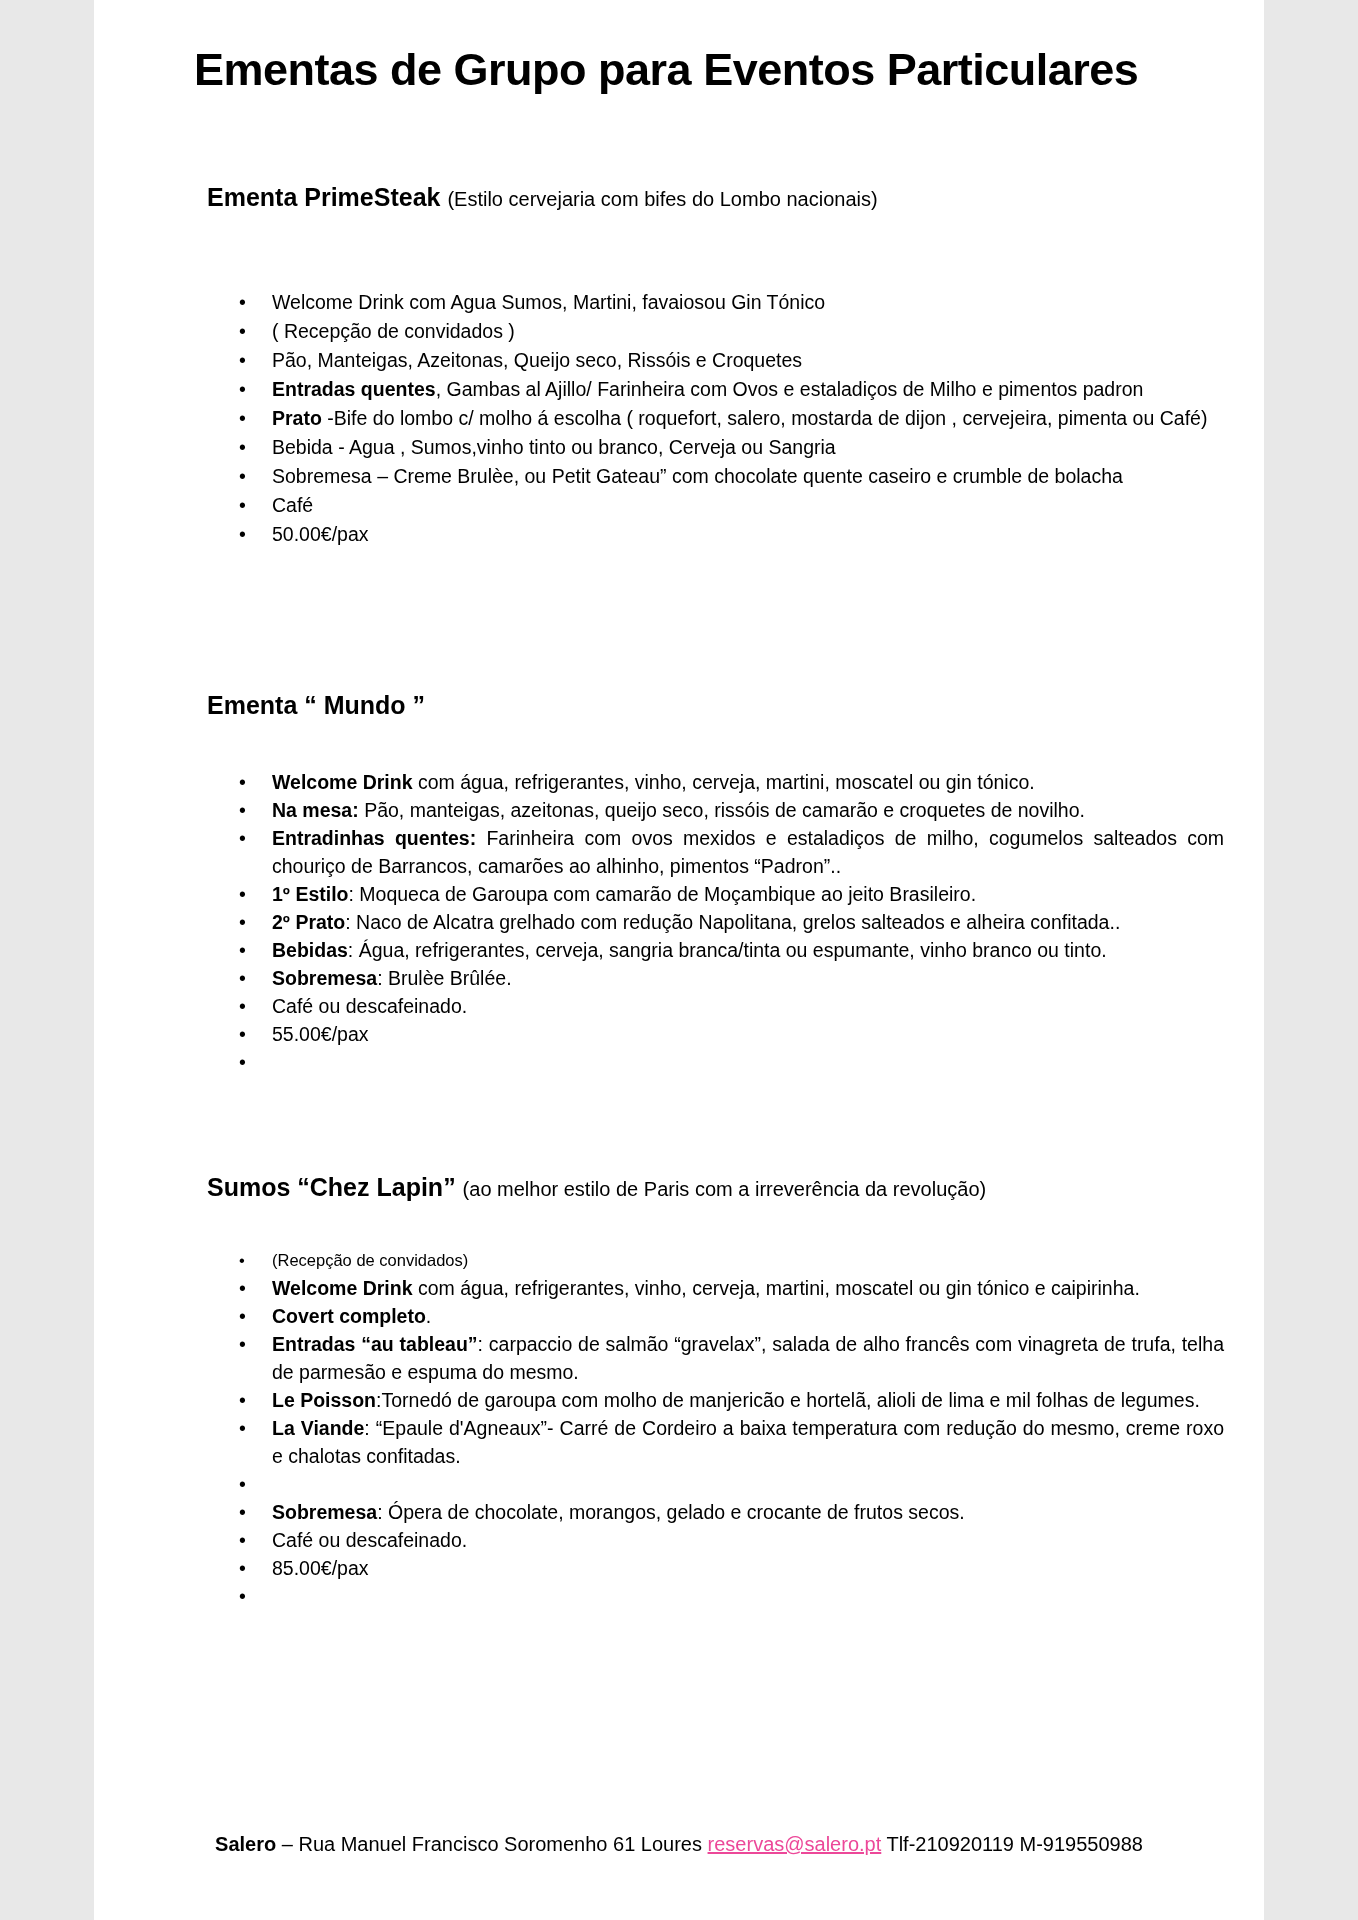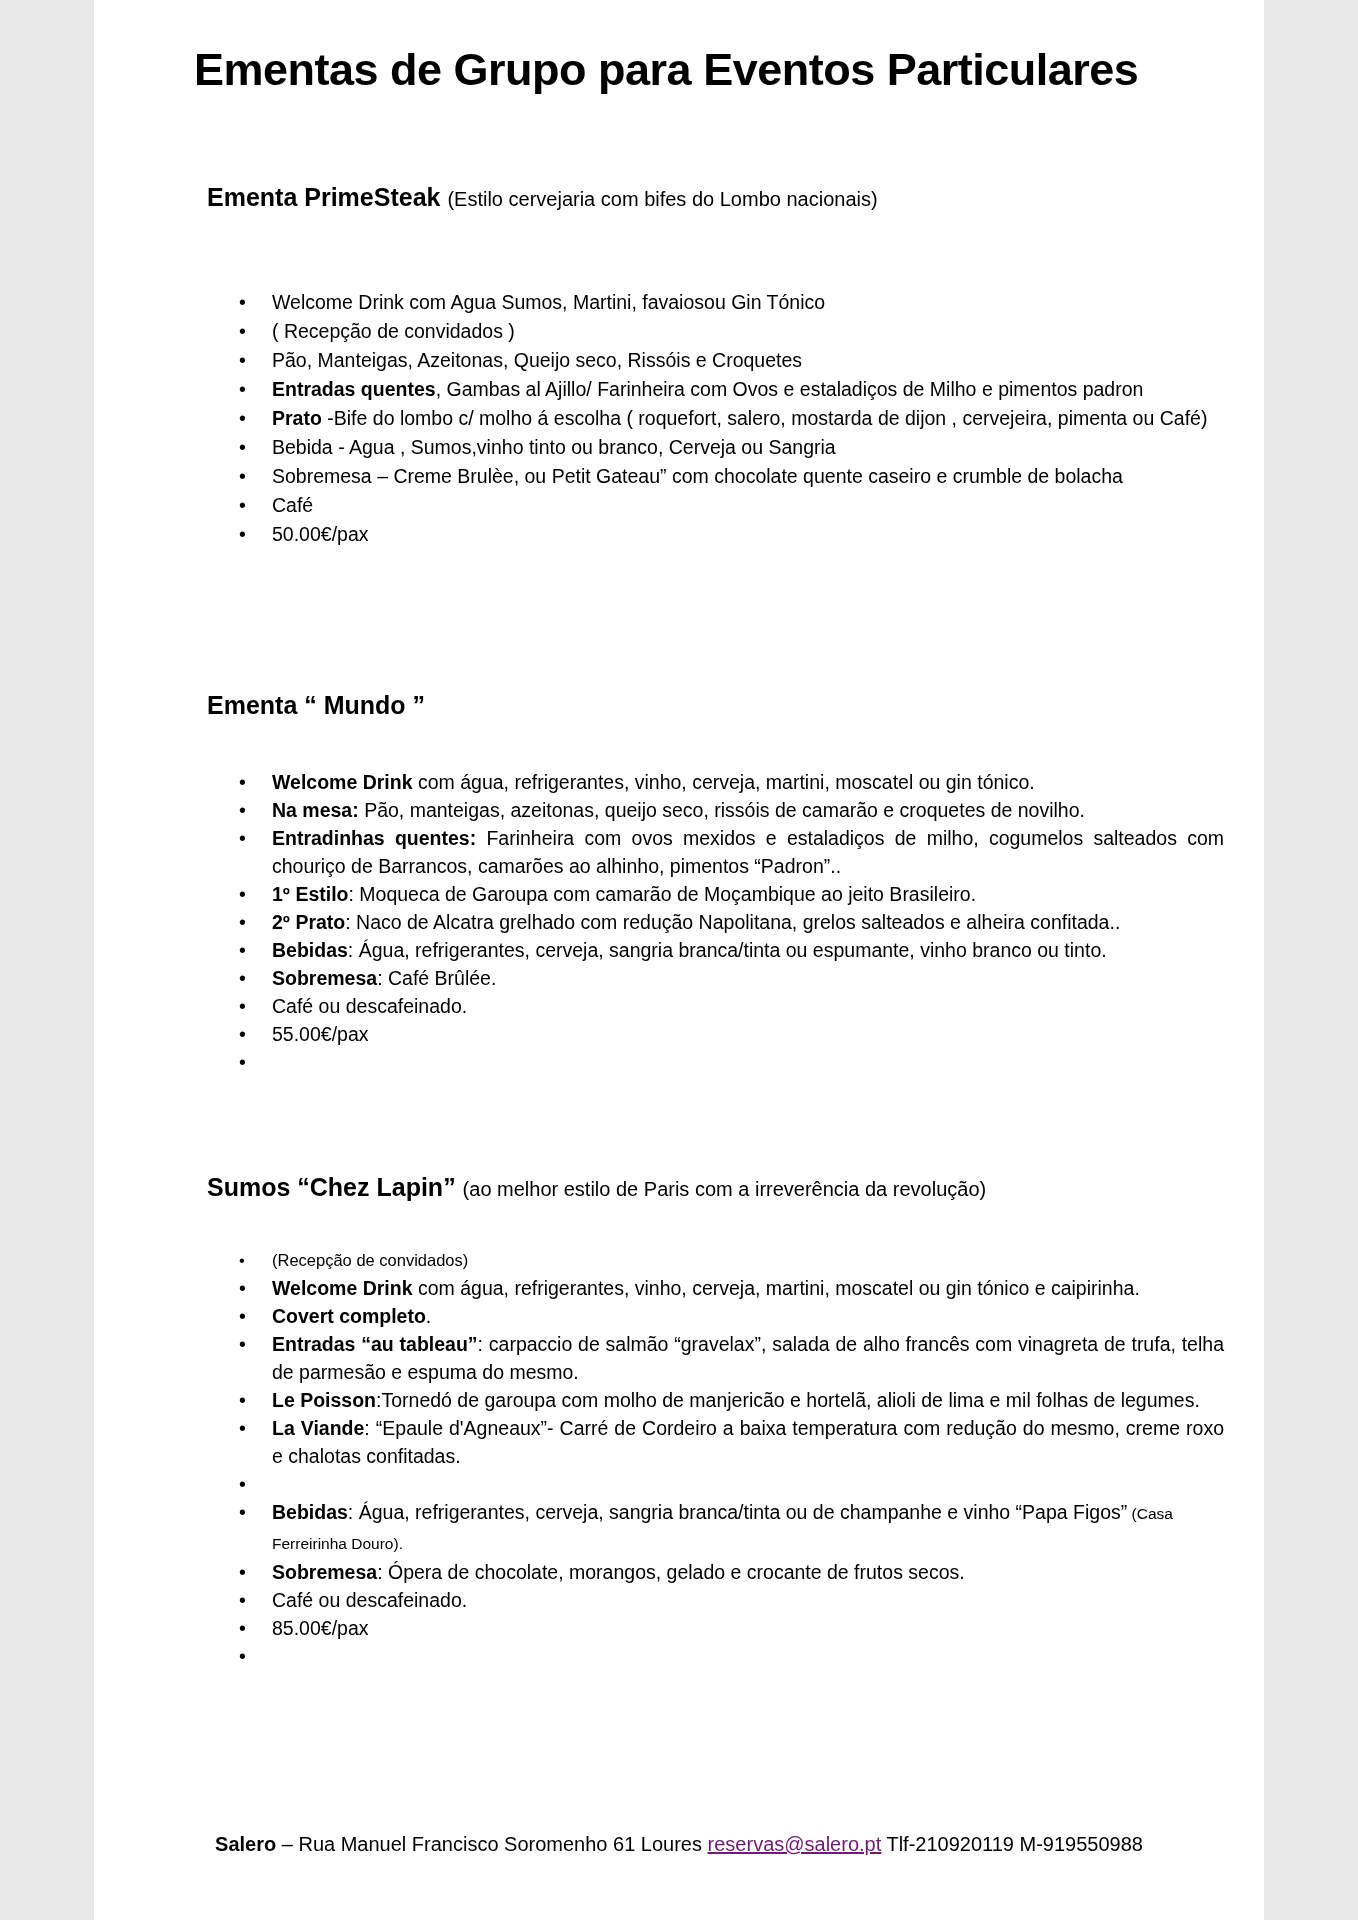--- a/index.html
+++ b/index.html
@@ -104,40 +104,39 @@
 
   <section class="s2">
     <h2><span class="h">Ementa “ Mundo ”</span> <span class="sub"></span></h2>
     <ul>
         <li><span class="b">Welcome Drink</span><span> com água, refrigerantes, vinho, cerveja, martini, moscatel ou gin tónico.</span></li>
         <li class="justify"><span class="b">Na mesa:</span><span>  Pão, manteigas, azeitonas, queijo seco, rissóis de camarão e croquetes de novilho.</span></li>
         <li class="justify"><span class="b">Entradinhas quentes:</span><span> Farinheira com ovos mexidos e estaladiços de milho, cogumelos salteados com chouriço de Barrancos, camarões ao alhinho, pimentos “Padron”..</span></li>
         <li><span class="b">1º Estilo</span><span>: Moqueca de Garoupa com camarão de Moçambique ao jeito Brasileiro.</span></li>
         <li class="justify"><span class="b">2º Prato</span><span>: Naco de Alcatra grelhado com redução Napolitana, grelos salteados e alheira confitada..</span></li>
         <li><span class="b">Bebidas</span><span>: Água, refrigerantes, cerveja, sangria branca/tinta ou espumante, vinho  branco ou tinto.</span></li>
-        <li><span class="b">Sobremesa</span><span>: Café Brûlée.</span></li>
+        <li><span class="b">Sobremesa</span><span>: Brulèe Brûlée.</span></li>
         <li><span>Café ou descafeinado.</span></li>
         <li><span>55.00€/pax</span></li>
         <li></li>
       </ul>
   </section>
 
   <section class="s3">
     <h2><span class="h">Sumos “Chez Lapin”</span> <span class="sub">(ao melhor estilo de Paris com a irreverência da revolução)</span></h2>
     <ul>
         <li class="small-item"><span>(Recepção de convidados)</span></li>
         <li><span class="b">Welcome Drink</span><span> com água, refrigerantes, vinho, cerveja, martini, moscatel ou gin tónico e caipirinha.</span></li>
         <li><span class="b">Covert completo</span><span>.</span></li>
         <li class="justify"><span class="b">Entradas “au tableau”</span><span>: carpaccio de salmão “gravelax”, salada de alho francês com vinagreta de trufa, telha de parmesão e espuma do mesmo.</span></li>
         <li class="justify"><span class="b">Le Poisson</span><span>:Tornedó de garoupa com molho de manjericão e hortelã, alioli de lima e mil folhas de legumes.</span></li>
         <li class="justify"><span class="b">La Viande</span><span>: “Epaule d'Agneaux”- Carré de Cordeiro a baixa temperatura com redução do mesmo, creme roxo e chalotas confitadas.</span></li>
         <li></li>
-        <li><span class="b">Bebidas</span><span>: Água, refrigerantes, cerveja,  sangria branca/tinta ou de champanhe e vinho “Papa Figos”</span><span class="sm"> (Casa Ferreirinha Douro).</span></li>
         <li><span class="b">Sobremesa</span><span>: Ópera de chocolate, morangos, gelado e crocante de frutos secos.</span></li>
         <li><span>Café ou descafeinado.</span></li>
         <li><span>85.00€/pax</span></li>
         <li></li>
       </ul>
   </section>
 
-  <div class="doc-footer"><span class="b">Salero</span><span> – Rua Manuel Francisco Soromenho 61 Loures  </span><a href="#" style="color: #701a75;">reservas@salero.pt</a><span>  Tlf-210920119  M-919550988</span></div>
+  <div class="doc-footer"><span class="b">Salero</span><span> – Rua Manuel Francisco Soromenho 61 Loures  </span><a href="#" style="color: #ec4899;">reservas@salero.pt</a><span>  Tlf-210920119  M-919550988</span></div>
 
 </div>
 
 </body></html>

